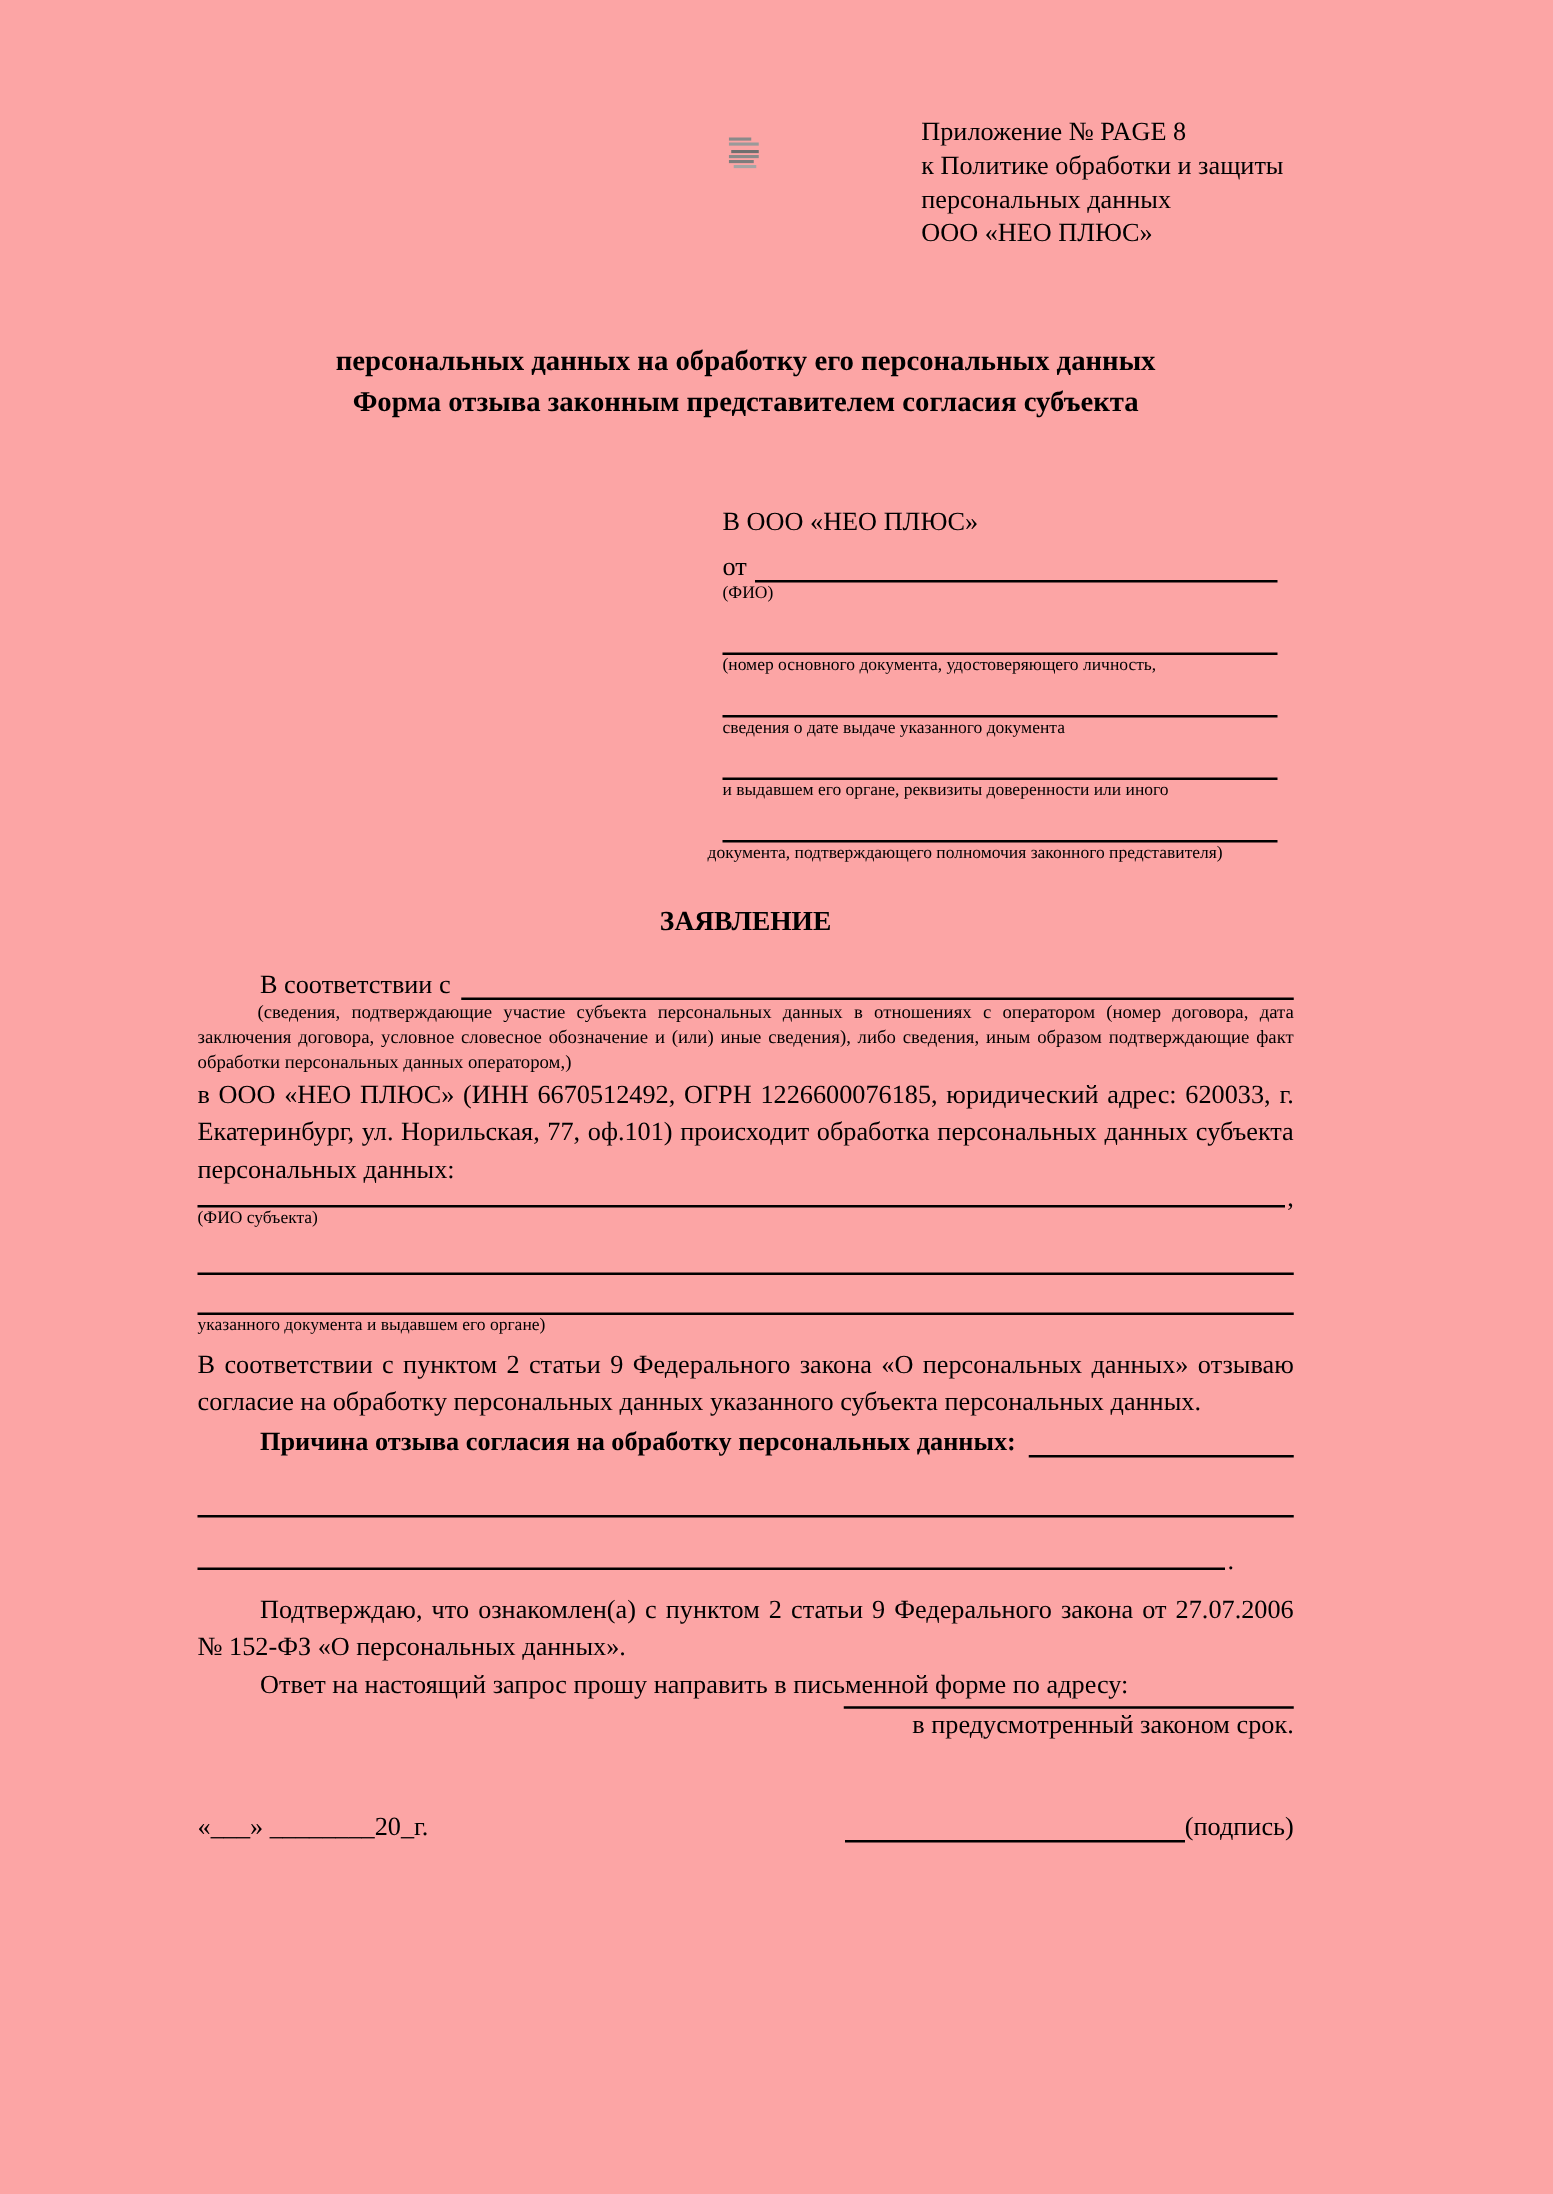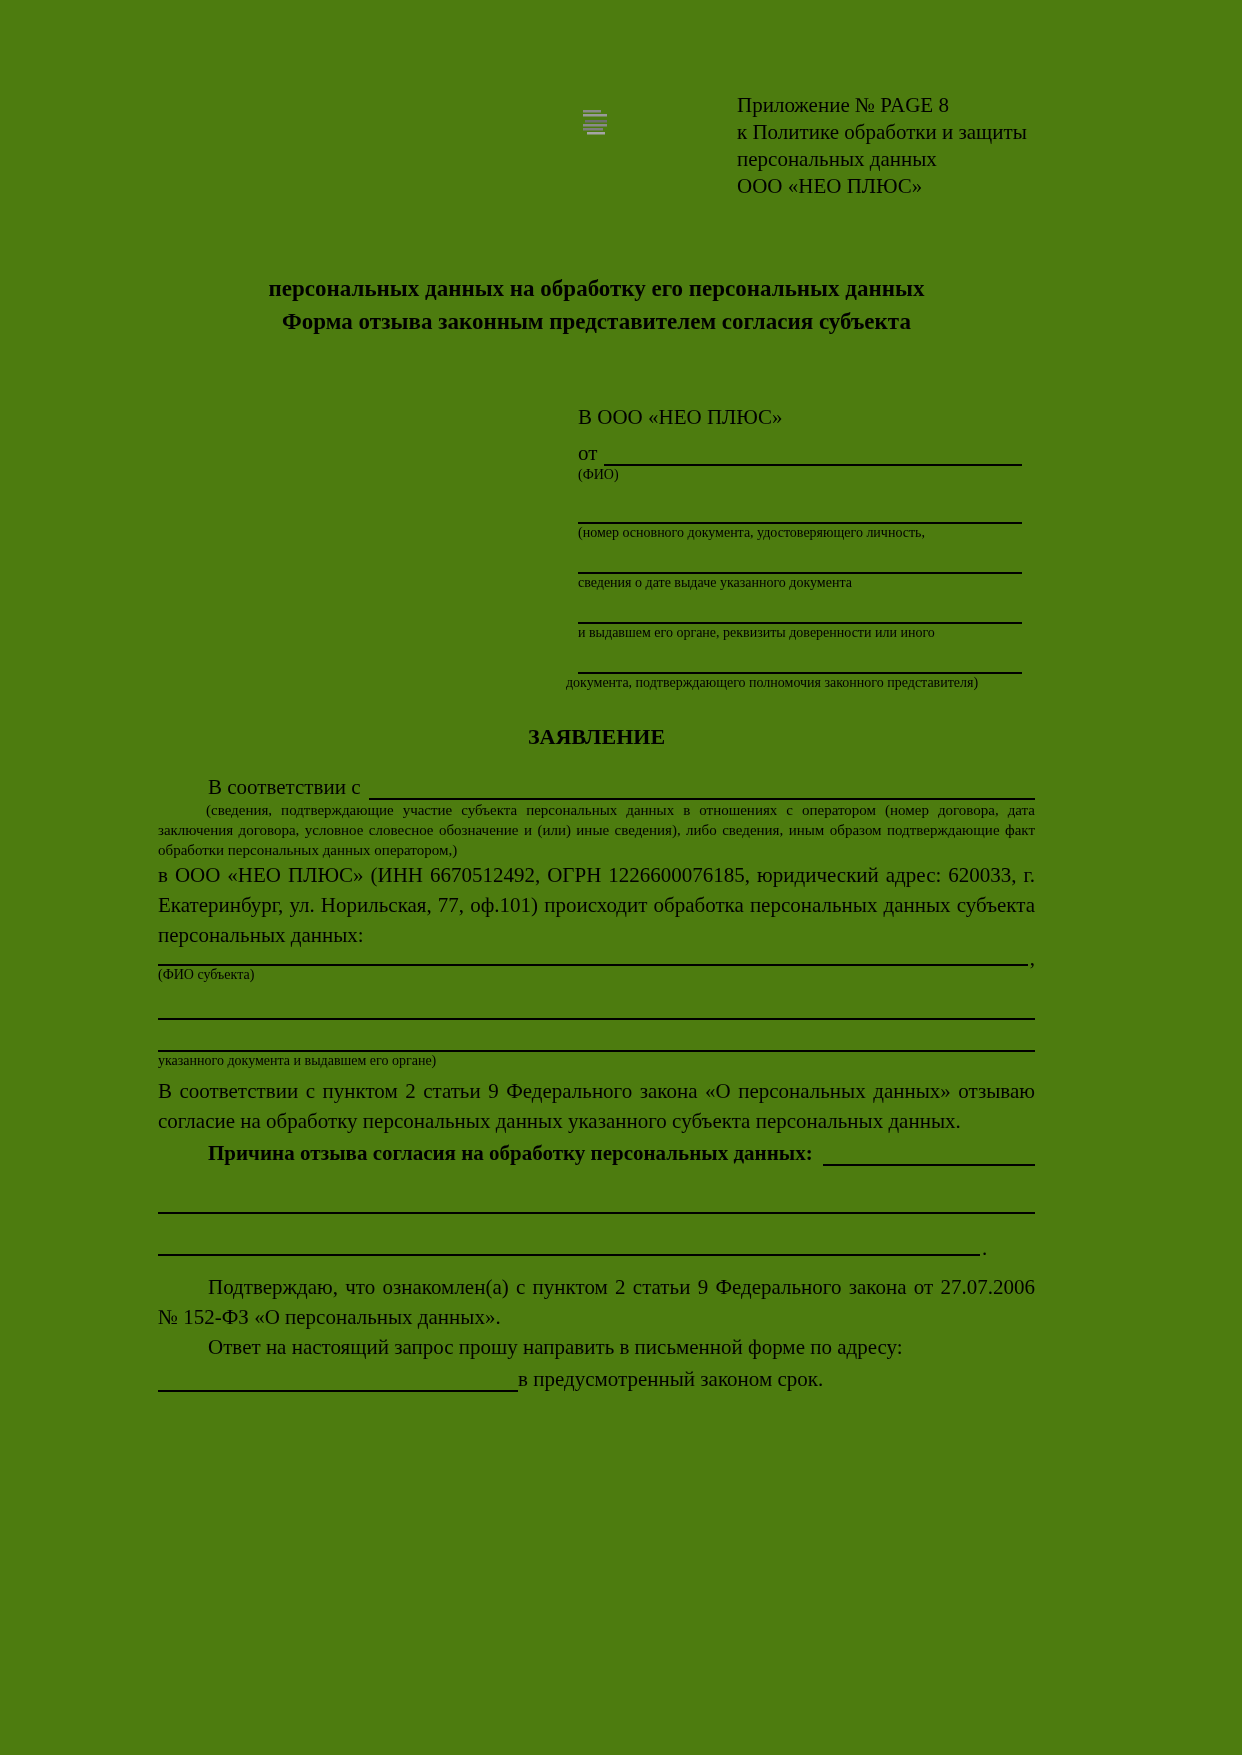--- a/index.html
+++ b/index.html
@@ -1,17 +1,17 @@
 <!DOCTYPE html>
 <html><head>
 <meta charset="utf-8">
 <style>
   html,body{margin:0;padding:0;background:#fff;}
   .page{
-    position:relative;width:1242px;height:1755px;background:#4d7c0f;color:#000;
+    position:relative;width:1242px;height:1755px;background:#fca5a5;color:#000;
     font-family:"Liberation Serif","DejaVu Serif",serif;overflow:hidden;
   }
   .content{position:absolute;left:158px;top:0;width:877px;}
   
   .mini-icon{position:absolute;left:425px;top:108px;width:26px;height:28px;}
   .appendix{position:absolute;left:579px;top:92px;font-size:21px;line-height:27px;white-space:nowrap;}
   
   .doc-title{margin:272px 0 0 0;font-size:23px;font-weight:bold;text-align:center;line-height:33px;}
   .doc-title span{display:block;}
   
@@ -38,21 +38,21 @@
   .ulf2{border-bottom:2px solid #000;height:22px;margin-top:8px;}
   .reason-row{display:flex;align-items:flex-end;font-size:21px;height:30px;}
   .reason-row .pre{padding-left:50px;white-space:nowrap;font-weight:bold;}
   .reason-row .line{flex:1;border-bottom:2px solid #000;height:24px;margin-left:10px;}
   .blank-line{border-bottom:2px solid #000;height:0;margin-top:46px;}
   .dot-row{display:flex;align-items:flex-end;margin-top:26px;height:16px;}
   .dot-row .line{width:822px;border-bottom:2px solid #000;height:14px;}
   .dot-row .suffix{font-size:21px;line-height:16px;padding-left:2px;}
   .confirm{margin-top:16px;text-indent:50px;}
   .reply1{text-indent:50px;}
-  .reply2{display:flex;align-items:flex-end;height:30px;font-size:21px;}
+  .reply2{display:flex;align-items:flex-end;height:30px;font-size:21px;flex-direction:column;}
   .reply2 .line{width:360px;border-bottom:2px solid #000;height:26px;}
   .footer-row{margin-top:52px;display:flex;justify-content:space-between;align-items:flex-end;font-size:21px;height:30px;}
   .sig-group{display:flex;align-items:flex-end;}
   .sig-group .line{width:272px;border-bottom:2px solid #000;height:26px;}
 </style>
 </head>
 <body>
 
 <div class="page">
   <div class="content">
@@ -132,15 +132,22 @@
     </div>
 
     <div class="para confirm">Подтверждаю, что ознакомлен(а) с пунктом 2 статьи 9 Федерального закона от 27.07.2006 № 152-ФЗ «О персональных данных».</div>
 
     <div class="para reply1">Ответ на настоящий запрос прошу направить в письменной форме по адресу:</div>
     <div class="reply2">
       <span class="line"></span>
       <span>в предусмотренный законом срок.</span>
     </div>
 
+    <div class="footer-row">
+      <span>«___» ________20_г.</span>
+      <span class="sig-group">
+        <span class="line"></span>
+        <span>(подпись)</span>
+      </span>
+    </div>
 
   </div>
 </div>
 
 </body></html>

